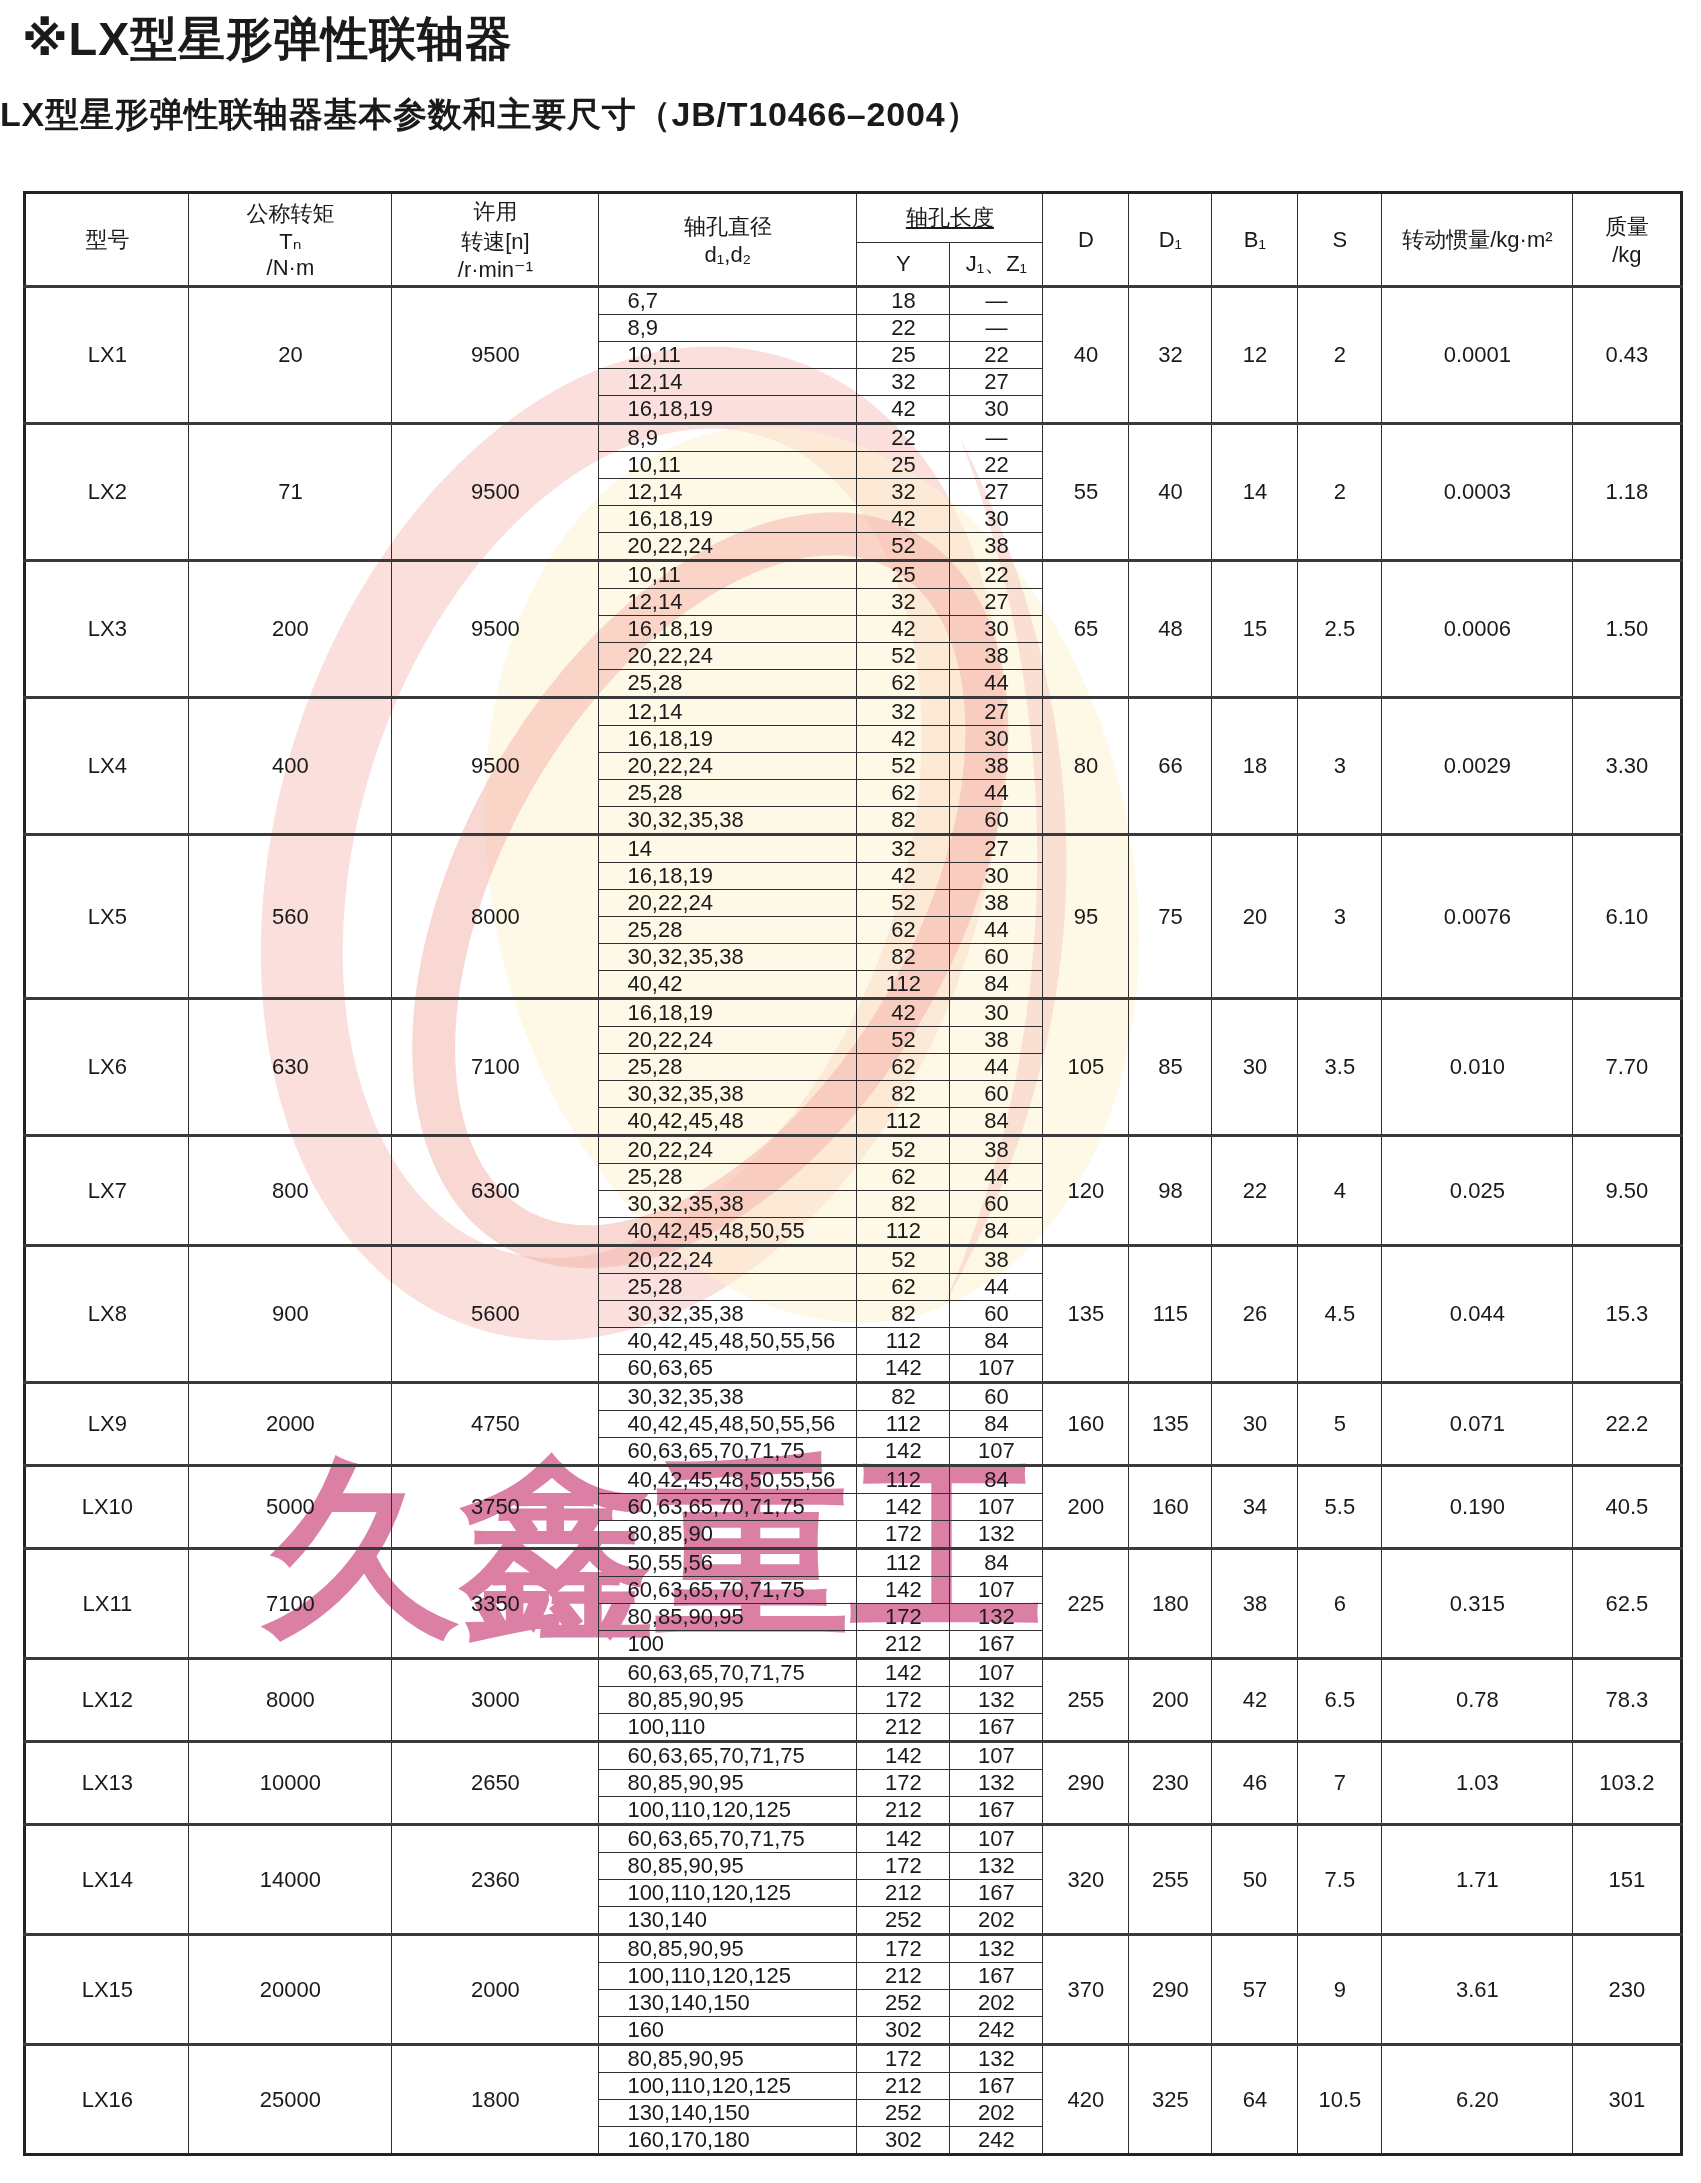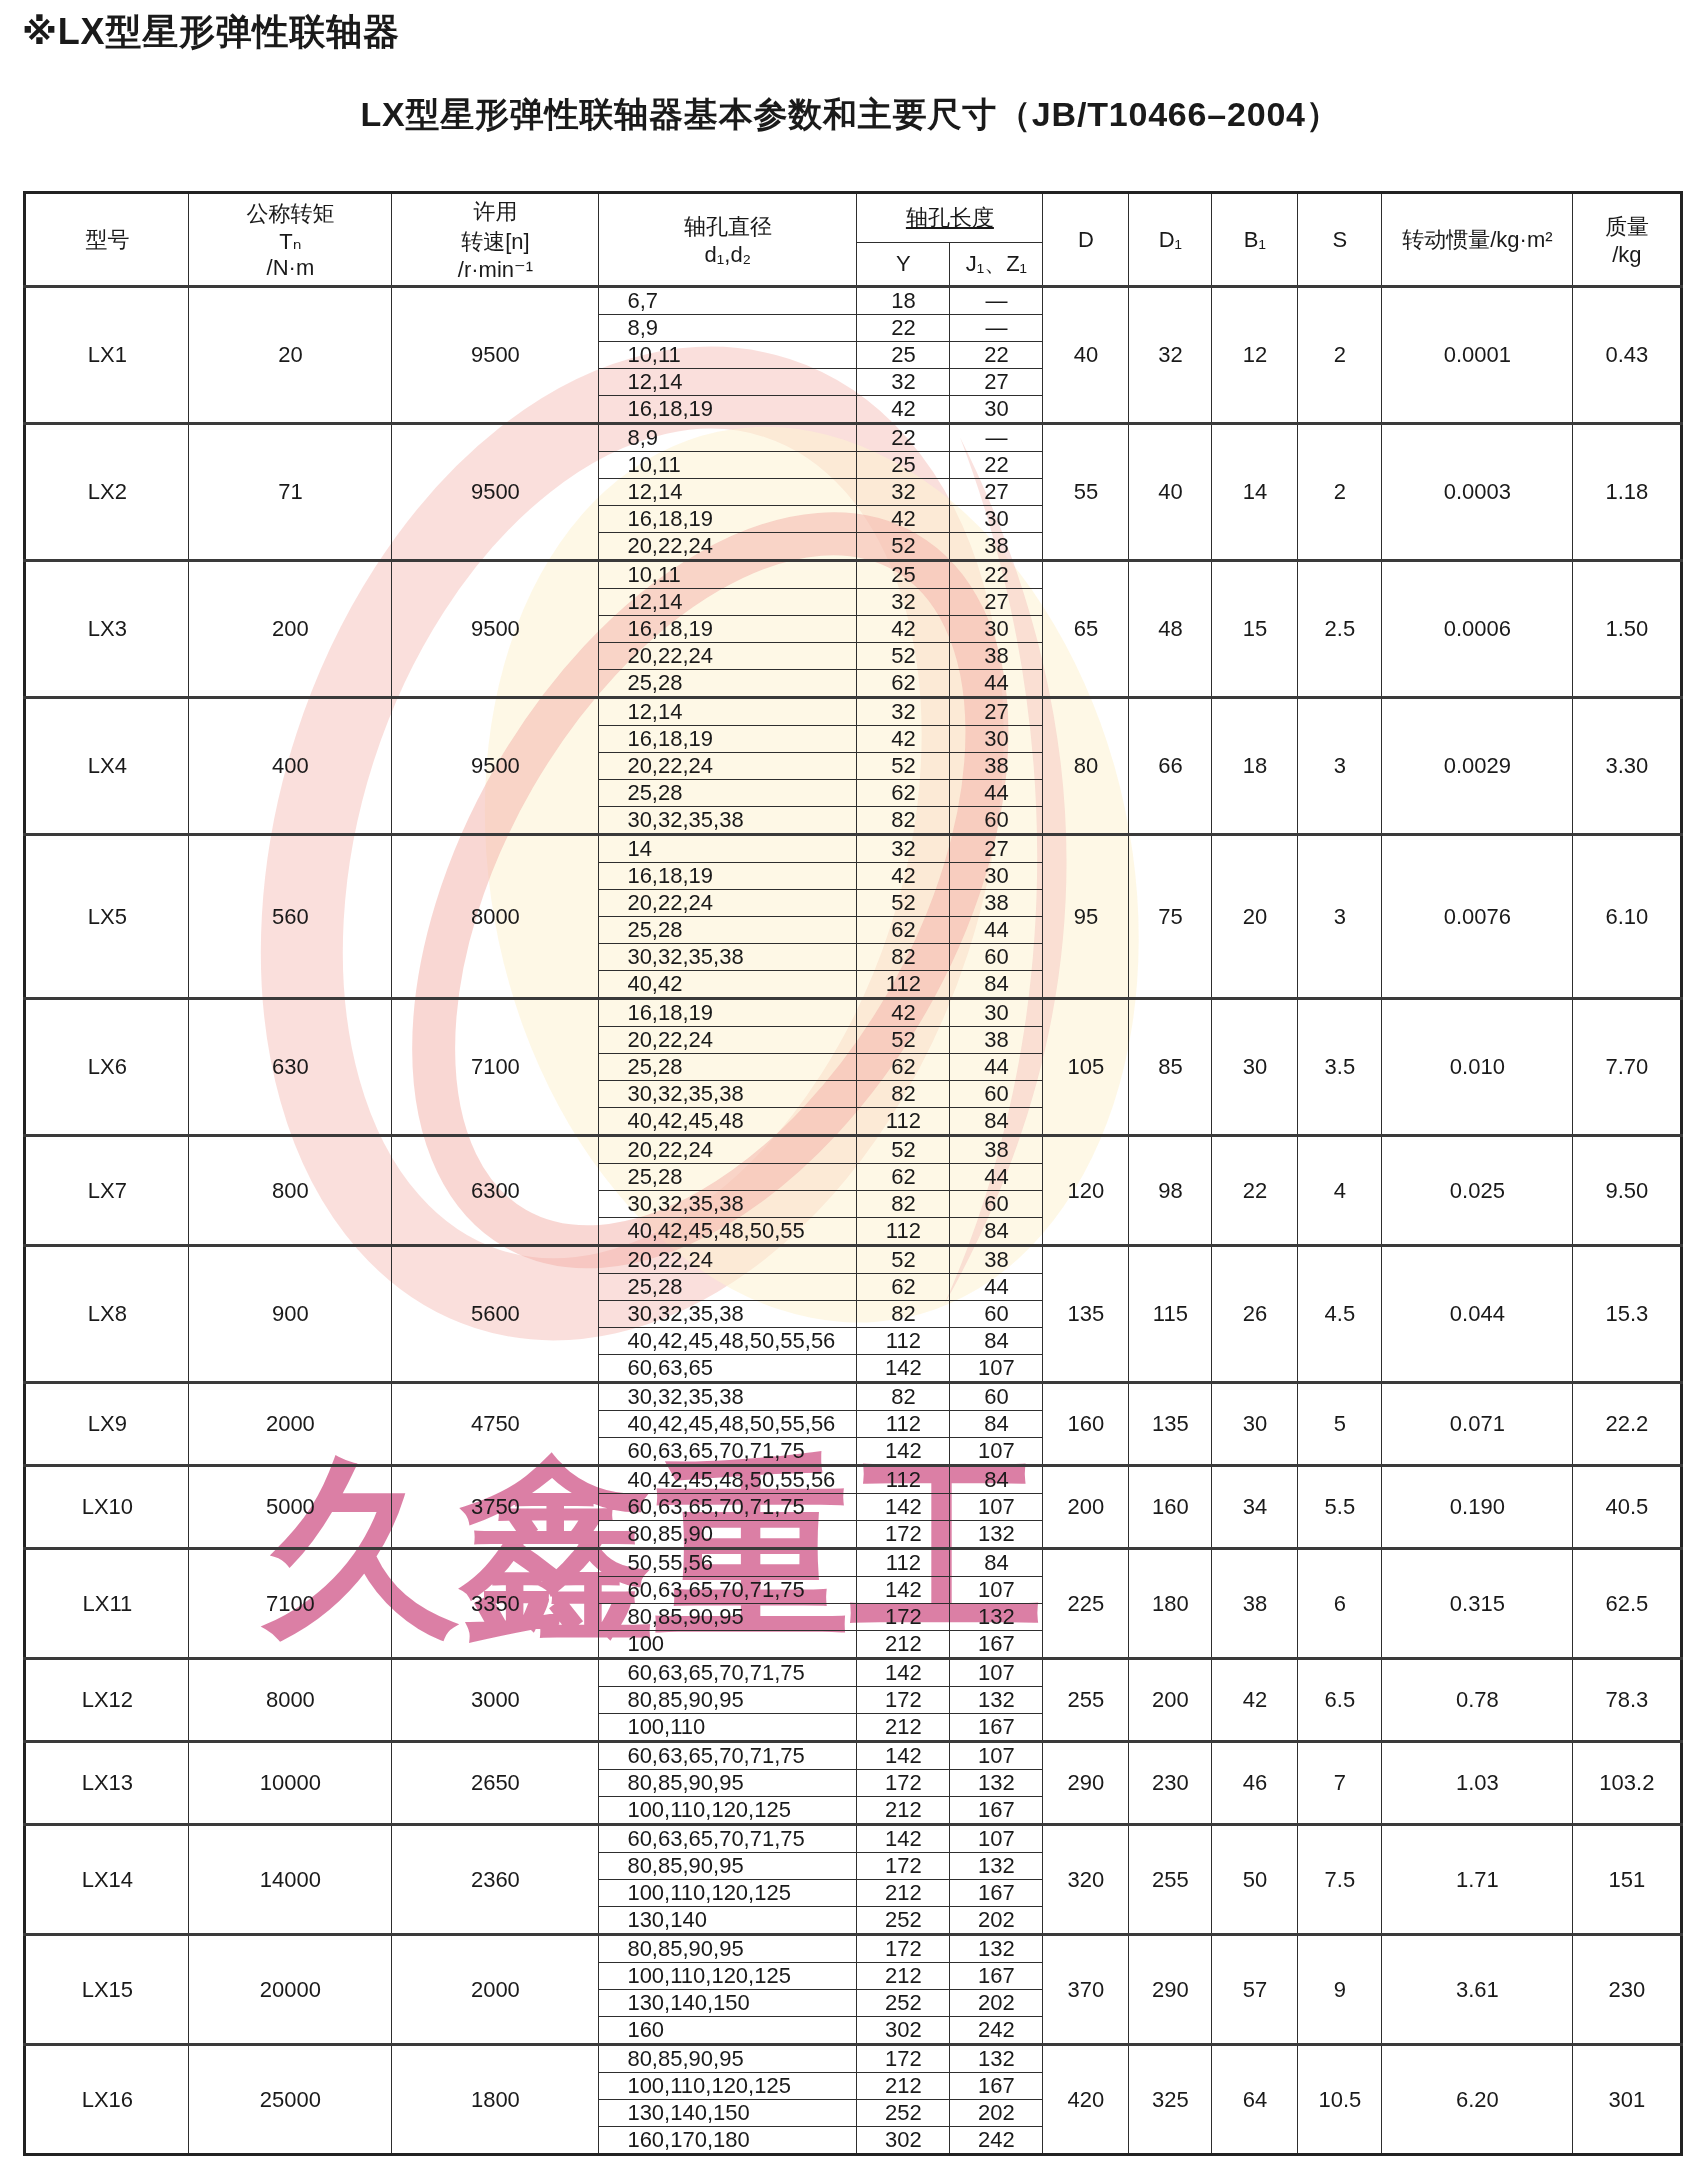--- a/index.html
+++ b/index.html
@@ -6,25 +6,25 @@
   .page{
     position:relative;
     width:1701px;height:2183px;
     background:#ffffff;
     font-family:"Liberation Sans","DejaVu Sans",sans-serif;
     color:#1a1a1a;
     overflow:hidden;
   }
   .doc-title{
     position:absolute;left:22px;top:7.8px;
-    font-size:36px;font-weight:bold;letter-spacing:0.8px;
+    font-size:47px;font-weight:bold;letter-spacing:0.8px;
   }
   .doc-subtitle{
     position:absolute;left:0;top:92px;width:100%;
-    text-align:center;font-size:34px;font-weight:bold;letter-spacing:0.8px;
+    font-size:34px;font-weight:bold;letter-spacing:0.8px;
   }
   
   .wm-emblem{position:absolute;left:195px;top:297px;width:1054px;height:1132px;z-index:0;}
   .wm-text{
     position:absolute;left:265px;top:1452px;width:1187px;z-index:0;
     display:flex;justify-content:space-between;
     font-size:195px;font-weight:bold;color:#be185d;opacity:0.55;
     letter-spacing:0;line-height:1;
   }
   

